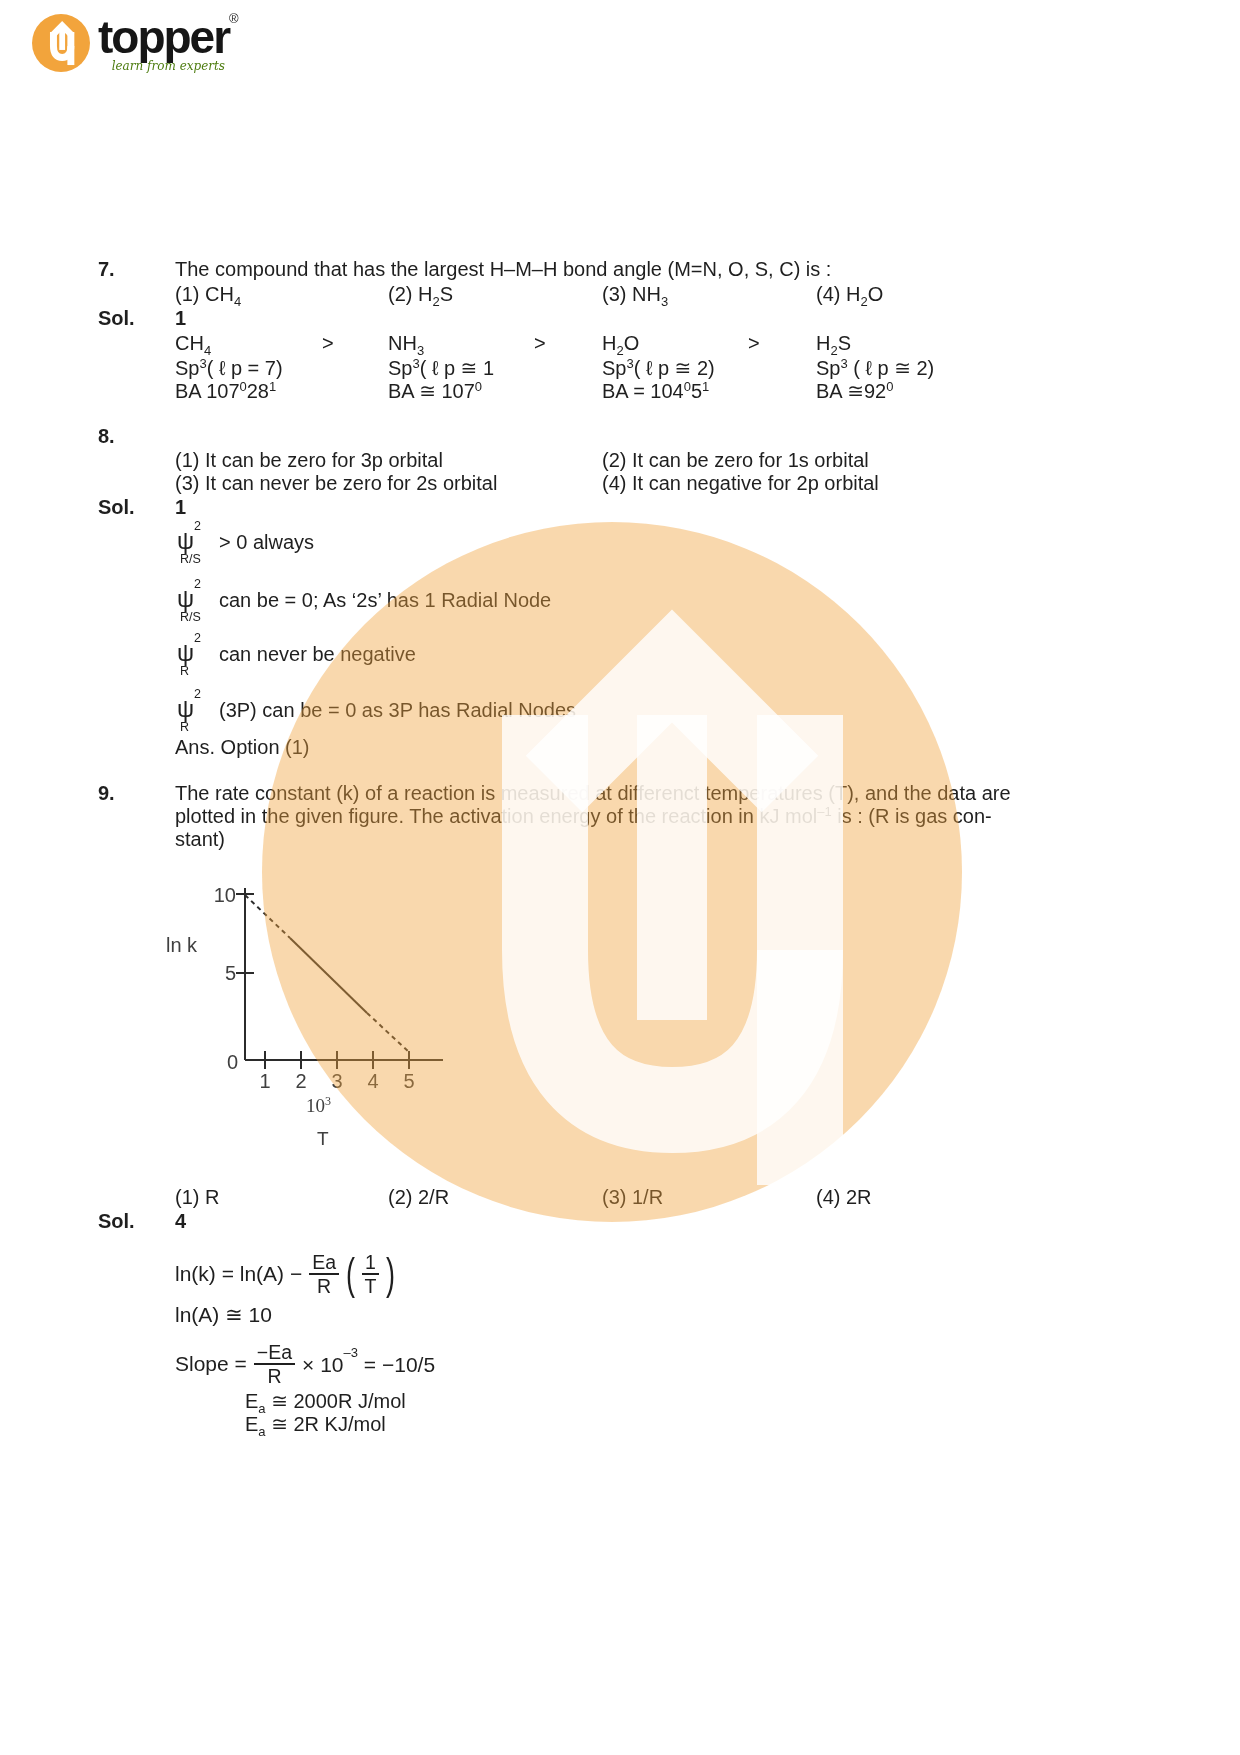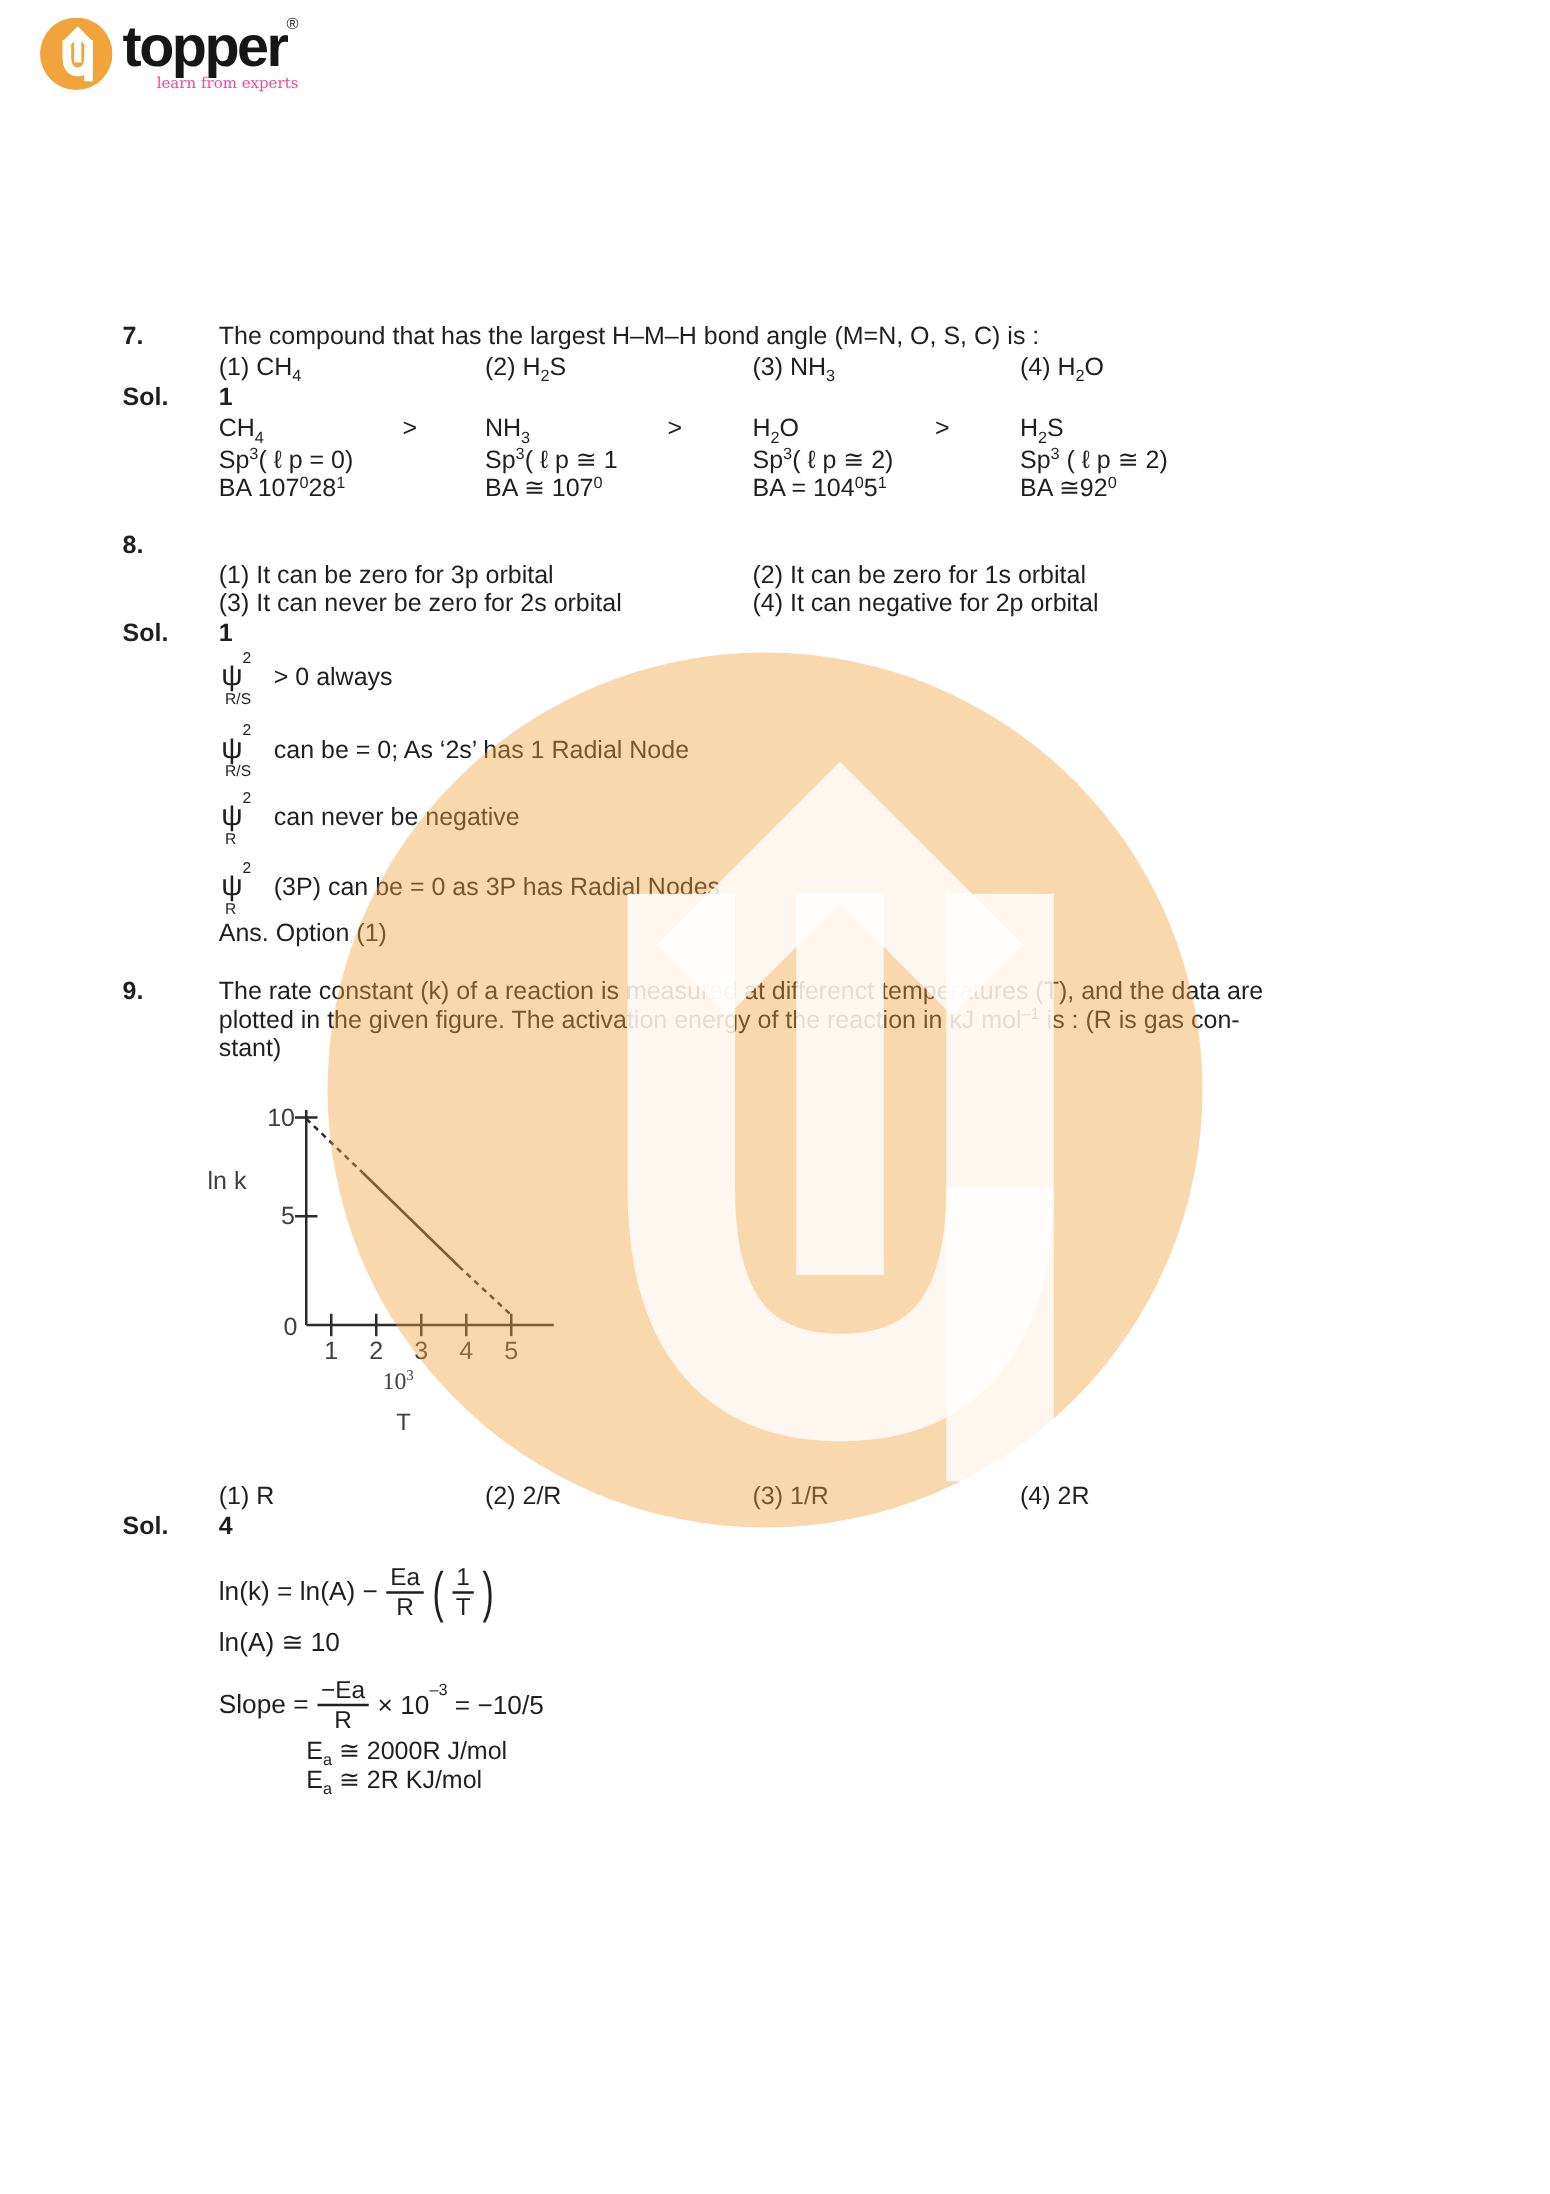--- a/index.html
+++ b/index.html
@@ -11,22 +11,22 @@
   sub.s{font-size:13px;vertical-align:baseline;position:relative;top:5px}
   sup.s{font-size:13px;vertical-align:baseline;position:relative;top:-7px}
   
   .logo{position:absolute;display:flex;align-items:flex-start;gap:8px}
   .logo-mark{display:block;flex:none}
   .logo-text{display:inline-block}
   .logo-word{font-weight:bold;letter-spacing:-2px;line-height:1;color:#161616}
   .logo-top .logo-word{font-size:46px}
   .logo-bottom .logo-word{font-size:40px}
   .logo-reg{font-size:13px;vertical-align:top;position:relative;top:-3px}
-  .logo-tag{display:block;text-align:right;font-size:12px;
-            font-family:"DejaVu Serif",serif;color:#ec4899;margin-top:-1px}
+  .logo-tag{display:block;text-align:center;font-style:italic;font-size:12px;
+            font-family:"DejaVu Serif",serif;color:#4d7c0f;margin-top:-1px}
   
   .psirow{position:absolute;display:flex;align-items:center;height:48px;font-size:20px}
   .psi{position:relative;display:inline-block;width:36px;height:48px;flex:none;margin-right:8px}
   .psi-sym{position:absolute;left:2px;top:9px;font-size:24px}
   .psi-sup{position:absolute;left:19px;top:1px;font-size:12.5px}
   .psi-sub{position:absolute;left:5px;bottom:0;font-size:12.5px}
   
   .eqrow{position:absolute;display:flex;align-items:center;gap:7px;font-size:21px;white-space:nowrap}
   .frac{display:inline-flex;flex-direction:column;align-items:center;font-size:19.5px;line-height:1.15}
   .frac .num{border-bottom:2px solid #1f1f1f;padding:0 3px}
@@ -73,21 +73,21 @@
   <div class="row b" style="left:175px;top:307px">1</div>
 
   <div class="row" style="left:175px;top:332px"><span>CH</span><sub class="s">4</sub><span></span></div>
   <div class="row" style="left:322px;top:332px">&gt;</div>
   <div class="row" style="left:388px;top:332px"><span>NH</span><sub class="s">3</sub><span></span></div>
   <div class="row" style="left:534px;top:332px">&gt;</div>
   <div class="row" style="left:602px;top:332px"><span>H</span><sub class="s">2</sub><span>O</span></div>
   <div class="row" style="left:748px;top:332px">&gt;</div>
   <div class="row" style="left:816px;top:332px"><span>H</span><sub class="s">2</sub><span>S</span></div>
 
-  <div class="row" style="left:175px;top:357px"><span>Sp</span><sup class="s">3</sup><span>( ℓ p = 0)</span></div>
+  <div class="row" style="left:175px;top:357px"><span>Sp</span><sup class="s">3</sup><span>( ℓ p = 7)</span></div>
   <div class="row" style="left:388px;top:357px"><span>Sp</span><sup class="s">3</sup><span>( ℓ p ≅ 1</span></div>
   <div class="row" style="left:602px;top:357px"><span>Sp</span><sup class="s">3</sup><span>( ℓ p ≅ 2)</span></div>
   <div class="row" style="left:816px;top:357px"><span>Sp</span><sup class="s">3</sup><span> ( ℓ p ≅ 2)</span></div>
 
   <div class="row" style="left:175px;top:380px"><span>BA 107</span><sup class="s">0</sup><span>28</span><sup class="s">1</sup></div>
   <div class="row" style="left:388px;top:380px"><span>BA ≅ 107</span><sup class="s">0</sup><span></span><sup class="s"></sup></div>
   <div class="row" style="left:602px;top:380px"><span>BA = 104</span><sup class="s">0</sup><span>5</span><sup class="s">1</sup></div>
   <div class="row" style="left:816px;top:380px"><span>BA ≅92</span><sup class="s">0</sup><span></span><sup class="s"></sup></div>
 
   <div class="row b" style="left:98px;top:425px">8.</div>

